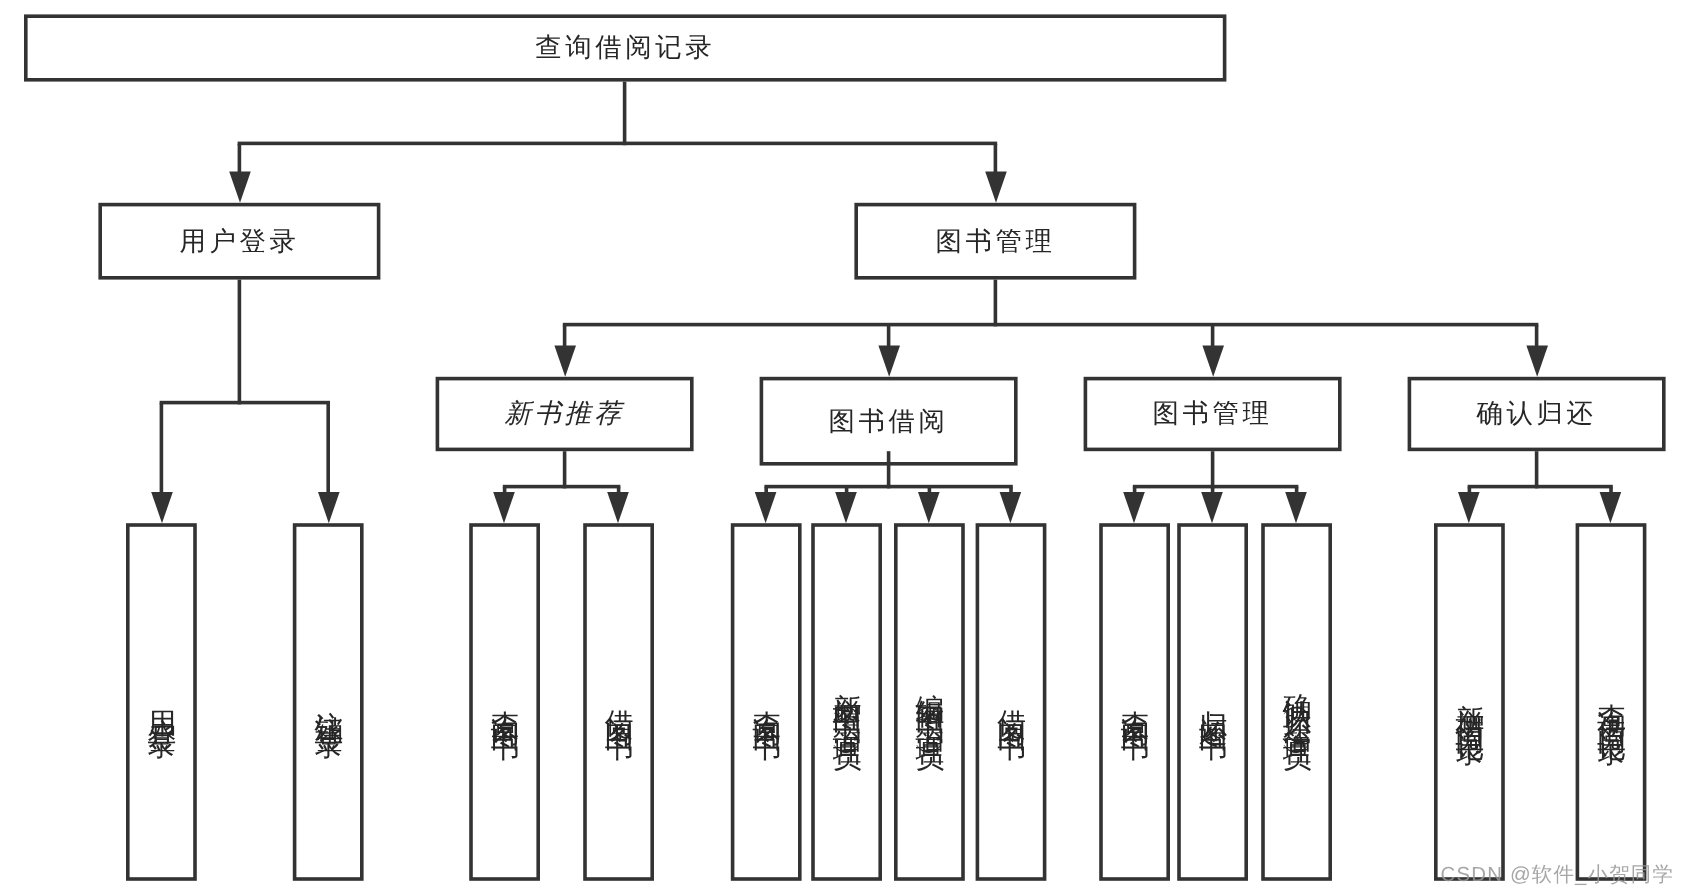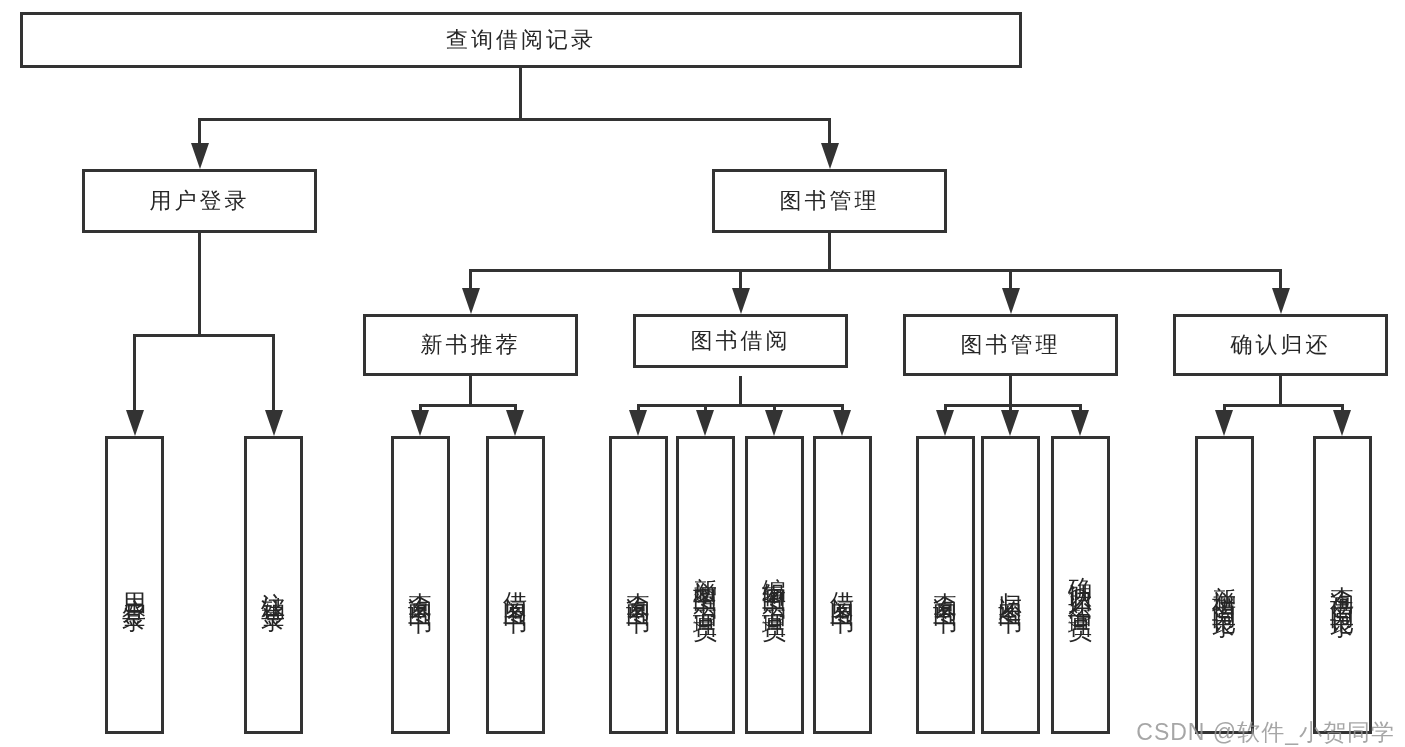--- a/index.html
+++ b/index.html
@@ -37,22 +37,22 @@
     writing-mode:vertical-rl;
     text-orientation:mixed;
     font-size:24px;
     letter-spacing:6px;
     line-height:1;
     color:var(--text);
   }
   #root   {left:20px;  top:12px;  width:1002px; height:56px;}
   #n-yhdl {left:82px;  top:169px; width:235px;  height:64px;}
   #n-tsgl {left:712px; top:169px; width:235px;  height:64px;}
-  #n-xstj {left:363px; top:314px; width:215px;  height:62px;}
-  #n-tsjy {left:633px; top:314px; width:215px;  height:54px;align-items:center;}
+  #n-xstj {left:363px; top:314px; width:215px;  height:62px;font-style:italic;}
+  #n-tsjy {left:633px; top:314px; width:215px;  height:74px;align-items:center;}
   #n-dqjy {left:903px; top:314px; width:215px;  height:62px;}
   #n-jyjl {left:1173px;top:314px; width:215px;  height:62px;}
 
   .leaf{top:436px; width:59px; height:298px;}
   #l0 {left:104.5px;}  #l1 {left:243.5px;}
   #l2 {left:390.5px;}  #l3 {left:485.5px;}
   #l4 {left:608.5px;}  #l5 {left:675.5px;} #l6 {left:744.5px;} #l7 {left:812.5px;}
   #l8 {left:915.5px;}  #l9 {left:980.5px;} #l10{left:1050.5px;}
   #l11{left:1194.5px;} #l12{left:1312.5px;}
 
@@ -107,21 +107,21 @@
   #a-l2 {left:411px;}  #a-l3 {left:506px;}
   #a-l4 {left:629px;}  #a-l5 {left:696px;}  #a-l6 {left:765px;}  #a-l7 {left:833px;}
   #a-l8 {left:936px;}  #a-l9 {left:1001px;} #a-l10{left:1071px;}
   #a-l11{left:1215px;} #a-l12{left:1333px;}
 
   
   .watermark{
     position:absolute;
     right:10px;
     top:717px;
-    font-size:23px;
+    font-size:17px;
     letter-spacing:1px;
     color:rgba(150,150,150,0.85);
     white-space:nowrap;
     z-index:5;
   }
 </style>
 </head>
 <body>
 
 <div class="canvas">

